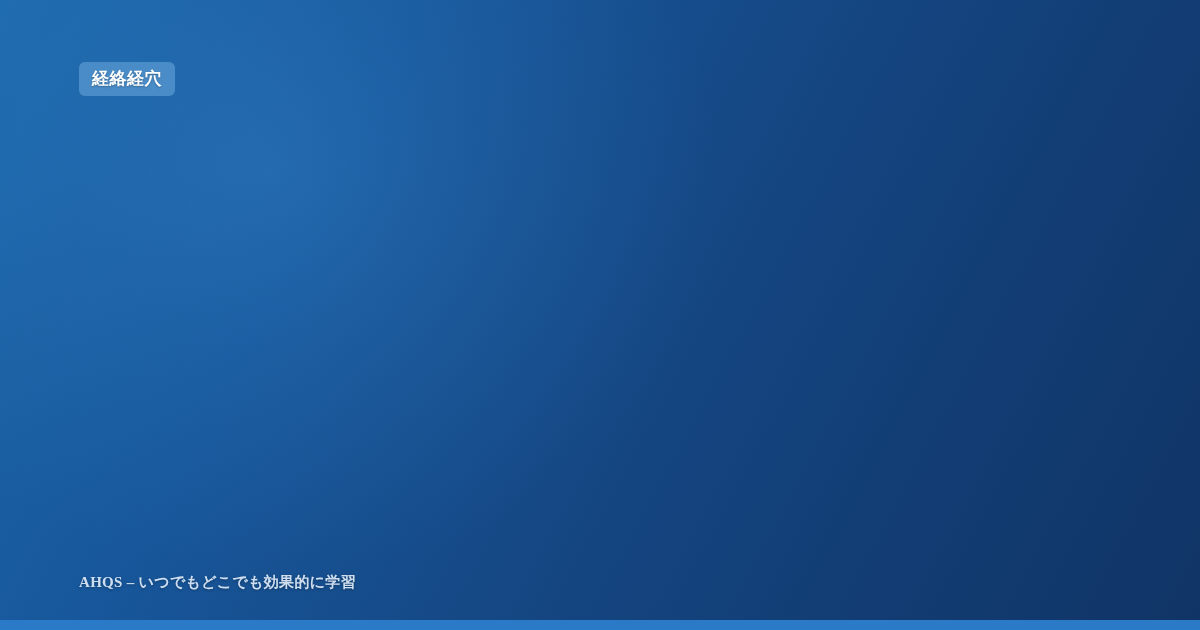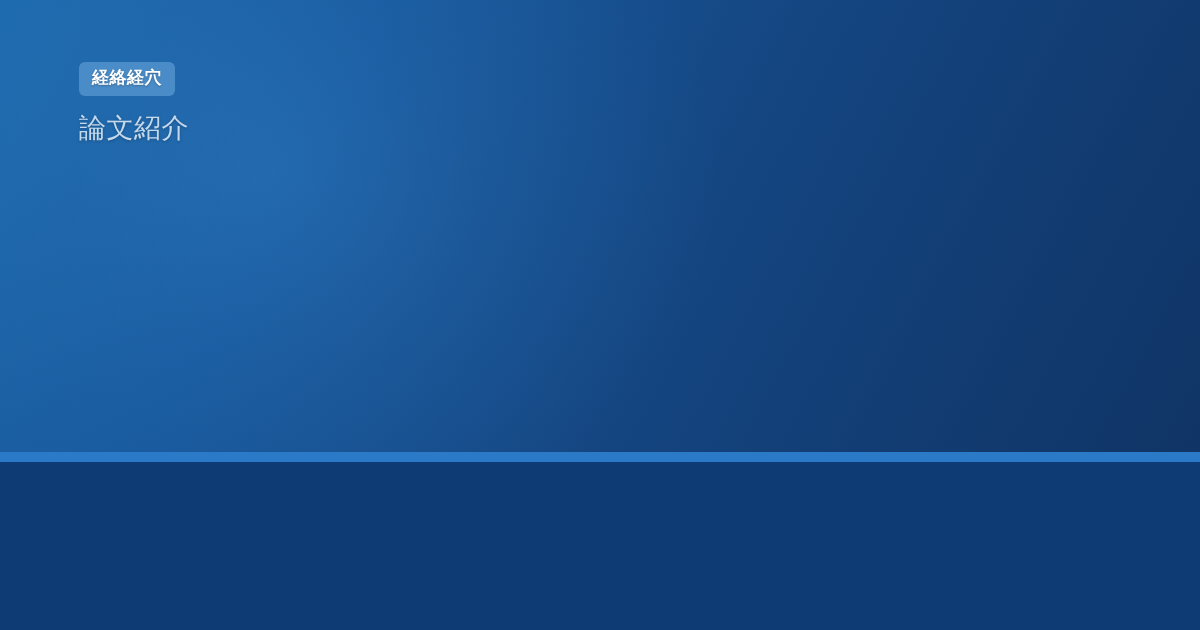--- a/index.html
+++ b/index.html
@@ -8,22 +8,22 @@
   html, body {
     width: 1200px;
     height: 630px;
     overflow: hidden;
     background: #0f3b74;
   }
 
   .card {
     position: relative;
     width: 1200px;
-    height: 462px;
-    font-family: Liberation Mono, monospace;
+    height: 630px;
+    font-family: Liberation Serif, serif;
     background:
       linear-gradient(118deg,
         #1d69ad 0%,
         #1a5fa2 14%,
         #17569a 28%,
         #164d8c 44%,
         #14447f 60%,
         #123d74 76%,
         #11386c 90%,
         #103465 100%);
@@ -109,21 +109,21 @@
 </style>
 </head>
 <body>
 
 <div class="card">
 
   <div class="content">
 
     <span class="badge">経絡経穴</span>
 
-    <div class="subtitle">論文紹介</div>
 
 
   </div>
 
+  <div class="footer">AHQS – いつでもどこでも効果的に学習</div>
 
   <div class="accent-bar"></div>
 
 </div>
 
 </body></html>

